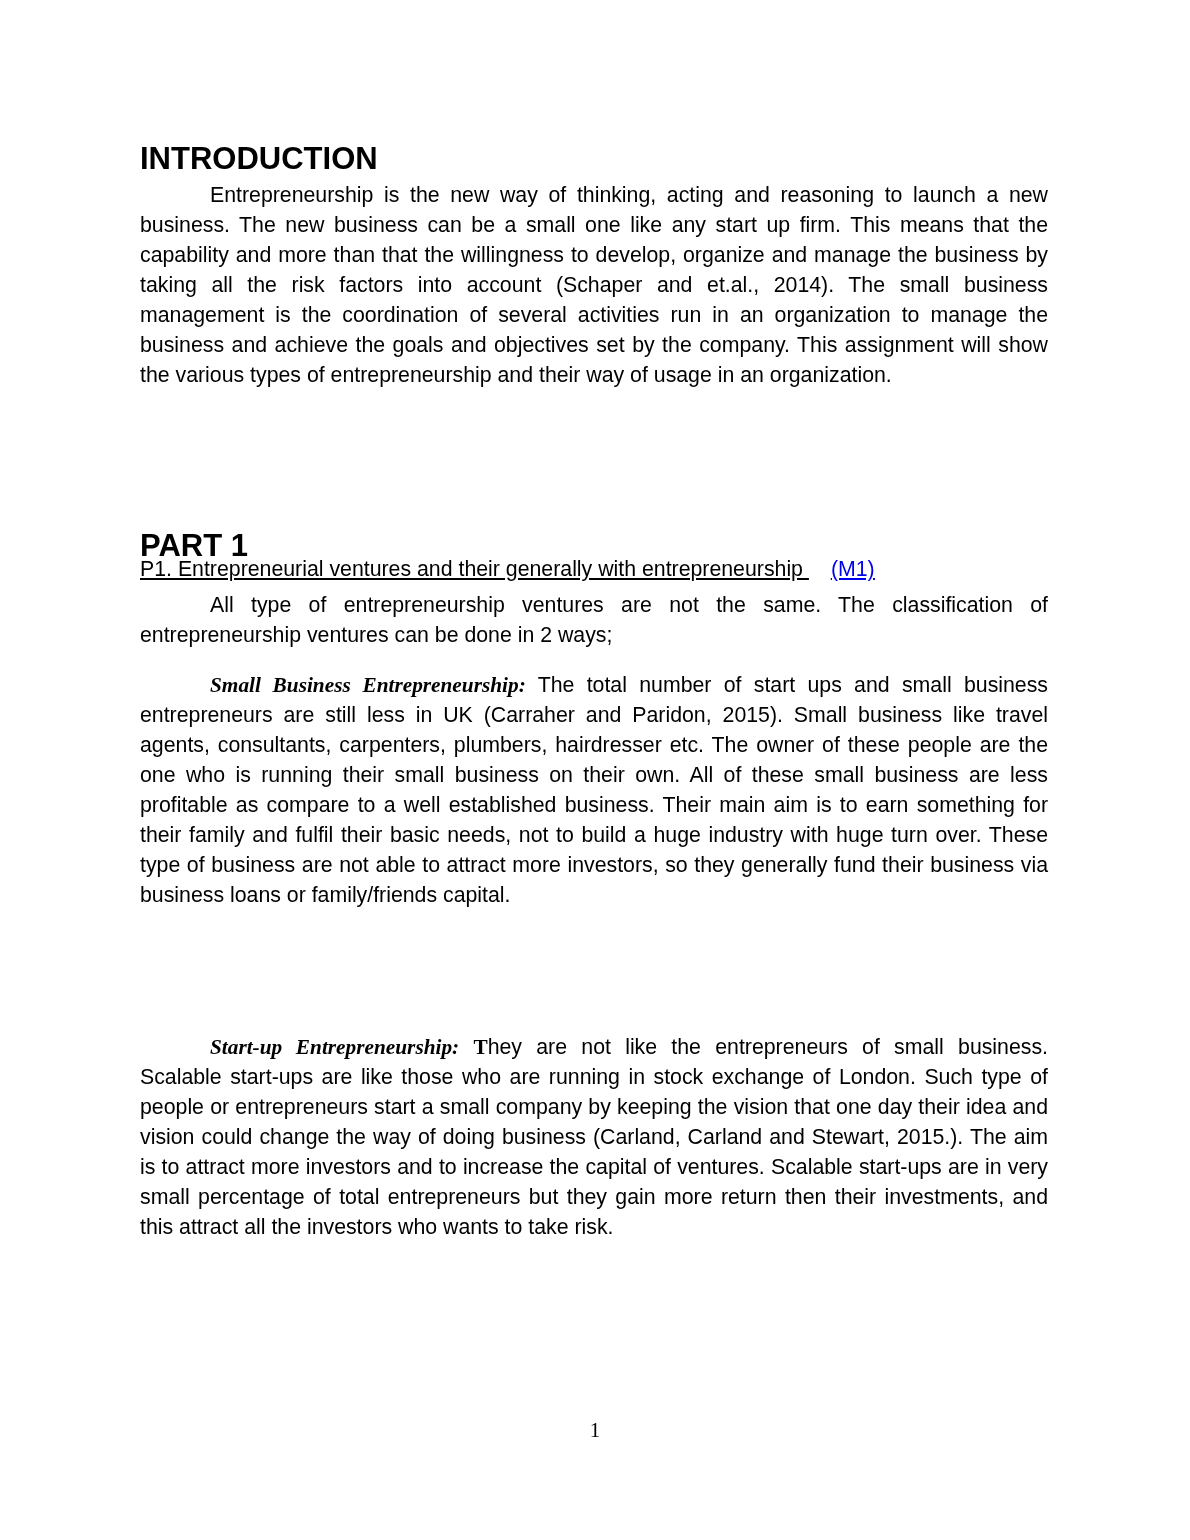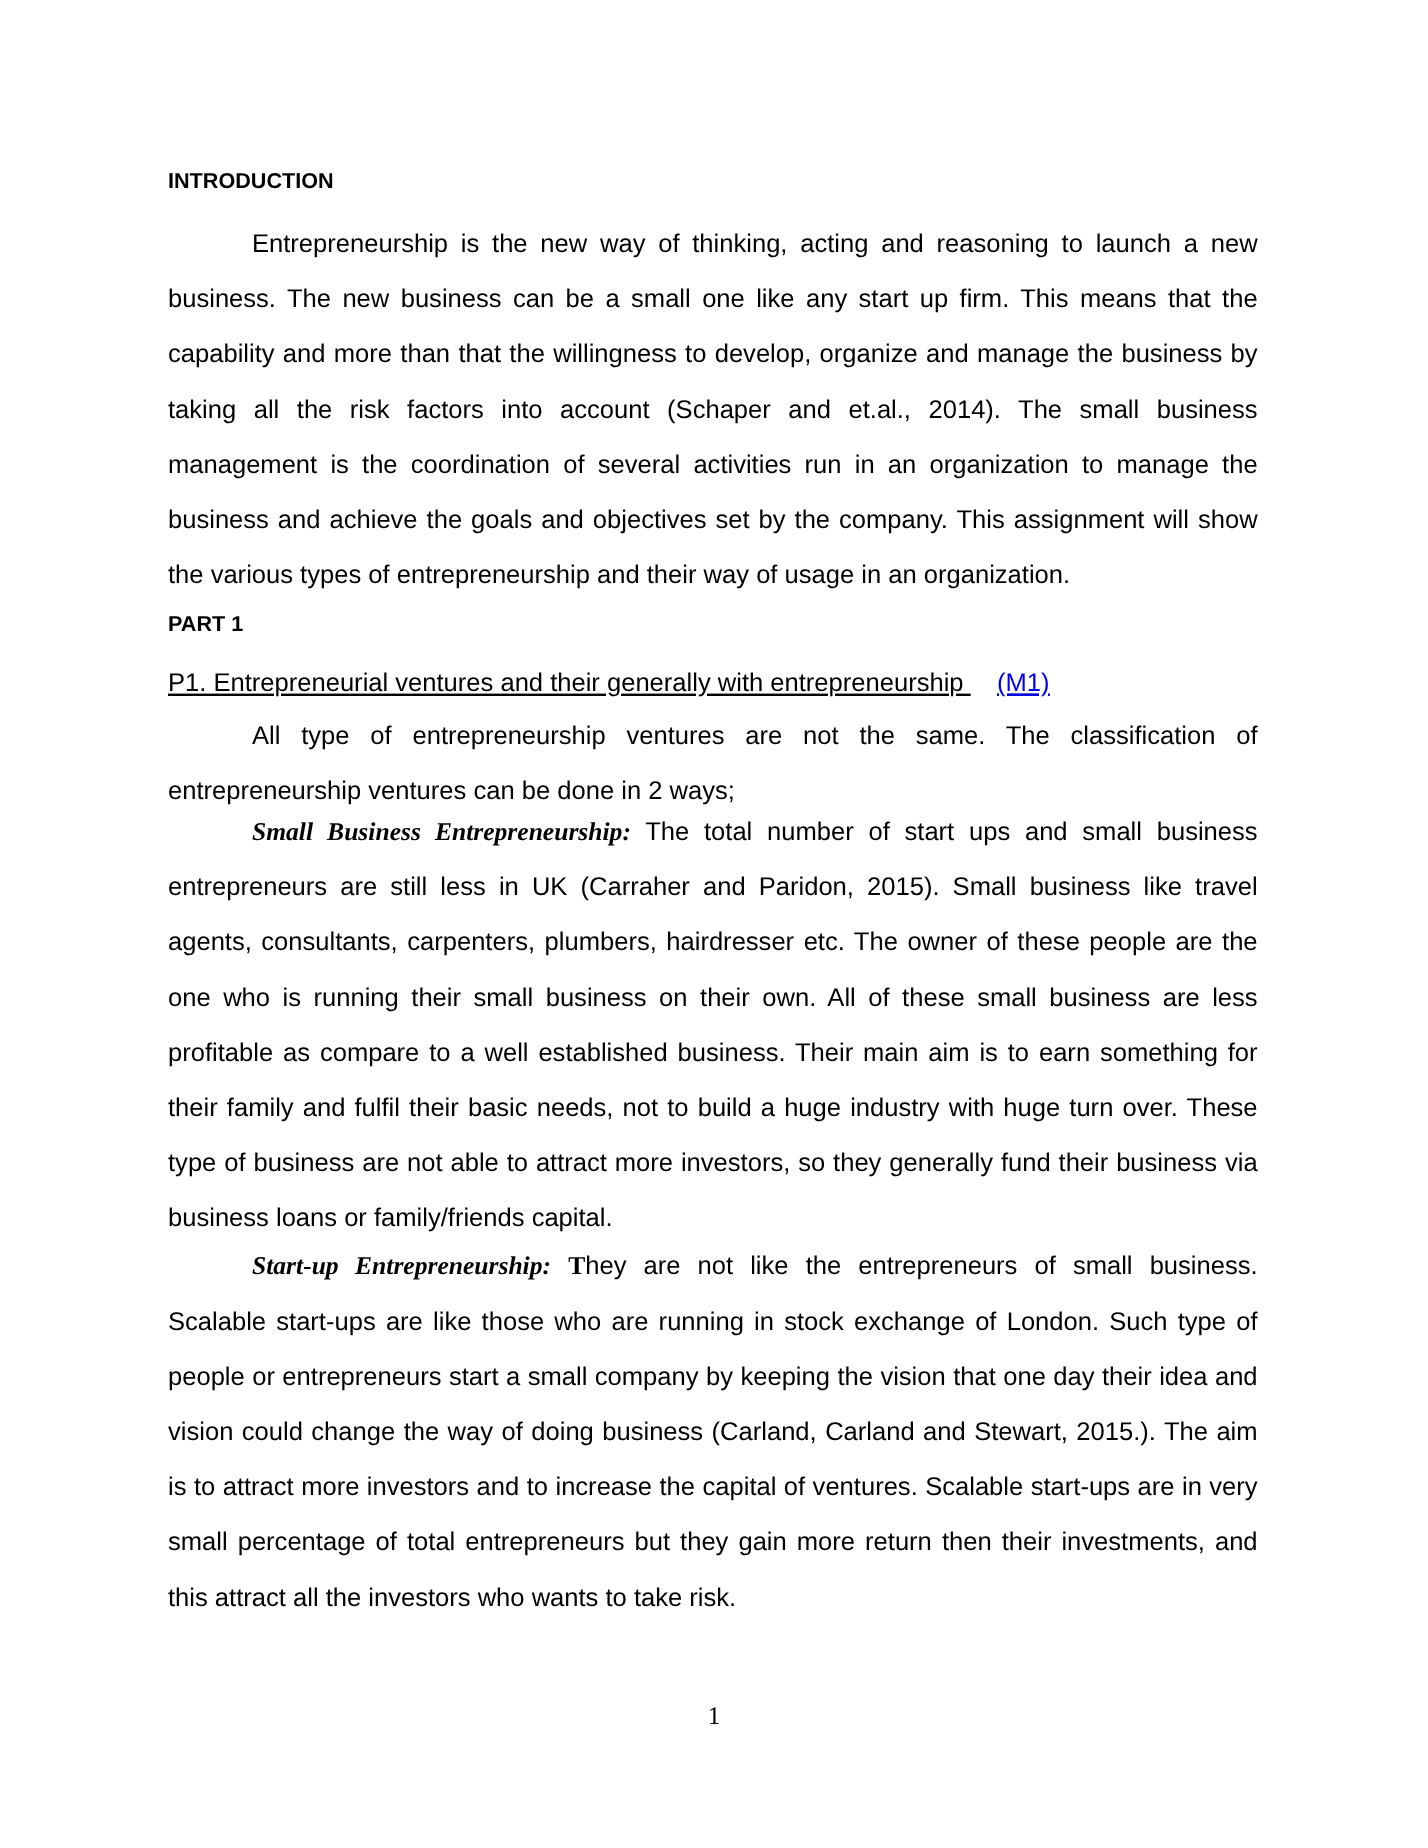--- a/index.html
+++ b/index.html
@@ -1,42 +1,42 @@
 <!DOCTYPE html>
 <html><head>
 <meta charset="utf-8">
 <style>
   html, body { margin: 0; padding: 0; background: #ffffff; }
   body { width: 1190px; height: 1540px; position: relative; overflow: hidden; }
   .page {
     position: absolute; left: 140px; top: 0; width: 908px;
     font-family: "Liberation Sans", sans-serif; color: #000; font-size: 21.3px;
   }
-  .h1 { position: absolute; left: 0; font-weight: bold; font-size: 18px; }
+  .h1 { position: absolute; left: 0; font-weight: bold; font-size: 31px; }
   .para {
     position: absolute; left: 0; width: 908px; text-align: justify;
-    line-height: 46px; text-indent: 70px;
+    line-height: 30px; text-indent: 70px;
   }
   .sub { position: absolute; left: 0; text-decoration: underline; white-space: nowrap; }
   .link { color: #0000ee; text-decoration: underline; margin-left: 22px; }
   .bi { font-weight: bold; font-style: italic; font-family: Liberation Serif, serif; }
   .serifb { font-family: "Liberation Serif", serif; font-weight: bold; }
   .pagenum {
     position: absolute; left: 0; width: 1190px; top: 1418px; text-align: center;
     font-family: "Liberation Serif", serif; font-size: 21px;
   }
 </style>
 </head>
 <body>
 
 <div class="page">
   <div class="h1" style="top:141px;">INTRODUCTION</div>
   <div class="para" style="top:180px;">Entrepreneurship is the new way of thinking, acting and reasoning to launch a new business. The new business can be a small one like any start up firm. This  means that the capability and more than that the willingness to develop, organize and manage the business by taking all the risk factors into account (Schaper and et.al., 2014). The small business management is the coordination of several activities run in an organization to manage the business and achieve the goals and objectives set by the company. This assignment will show the various types of entrepreneurship and their way of usage in an organization.</div>
 
-  <div class="h1" style="top:510px;text-align:right;">PART 1</div>
+  <div class="h1" style="top:528px;text-align:right;">PART 1</div>
 
   <div class="sub" style="top:557px;"><span>P1. Entrepreneurial ventures and their generally with entrepreneurship </span><span class="link">(M1)</span></div>
 
   <div class="para" style="top:590px;">All type of entrepreneurship ventures are not the same. The classification of entrepreneurship ventures can be done in 2 ways;</div>
 
   <div class="para" style="top:670px;"><span class="bi">Small Business Entrepreneurship:</span><span> The total number of start ups and small business entrepreneurs are still less in UK (Carraher and Paridon, 2015). Small business like travel agents, consultants, carpenters, plumbers, hairdresser etc. The owner of these people are the one who is running their small business on their own. All of these small business are less profitable as compare to a well established business. Their main aim is to earn something for their family and fulfil their basic needs, not to build a huge industry with huge turn over. These type of business are not able to attract more investors, so they generally fund their business via business loans or family/friends capital.</span></div>
 
   <div class="para" style="top:1032px;"><span class="bi">Start-up Entrepreneurship:</span> <span class="serifb">T</span><span>hey are not like the entrepreneurs of small business. Scalable start-ups are like those who are running in stock exchange of London. Such type of people or entrepreneurs start a small company by keeping the vision that one day their idea and vision could change the way of doing business (Carland, Carland and Stewart, 2015.). The aim is to attract more investors and to increase the capital of ventures. Scalable start-ups are in very small percentage of total entrepreneurs but they gain more return then their investments, and this attract all the investors who wants to take risk.</span></div>
 </div>
 

